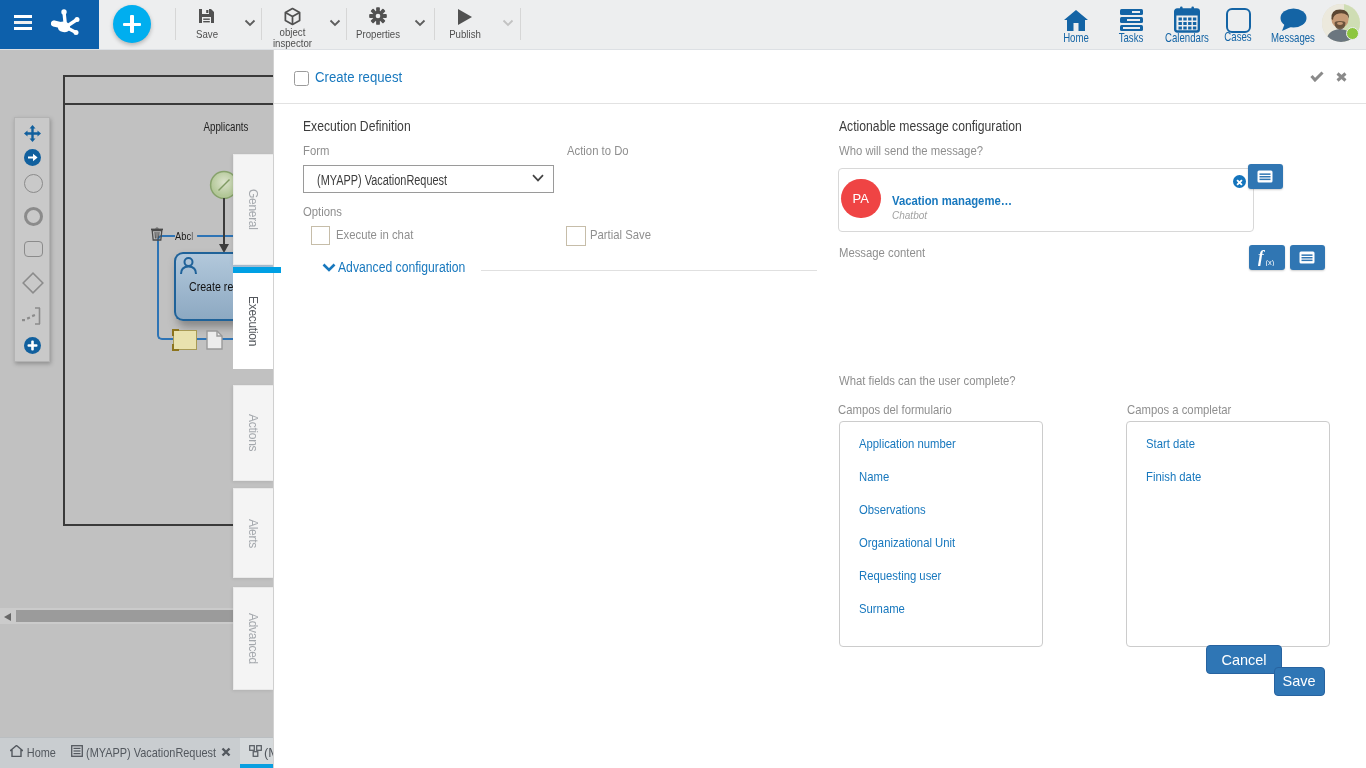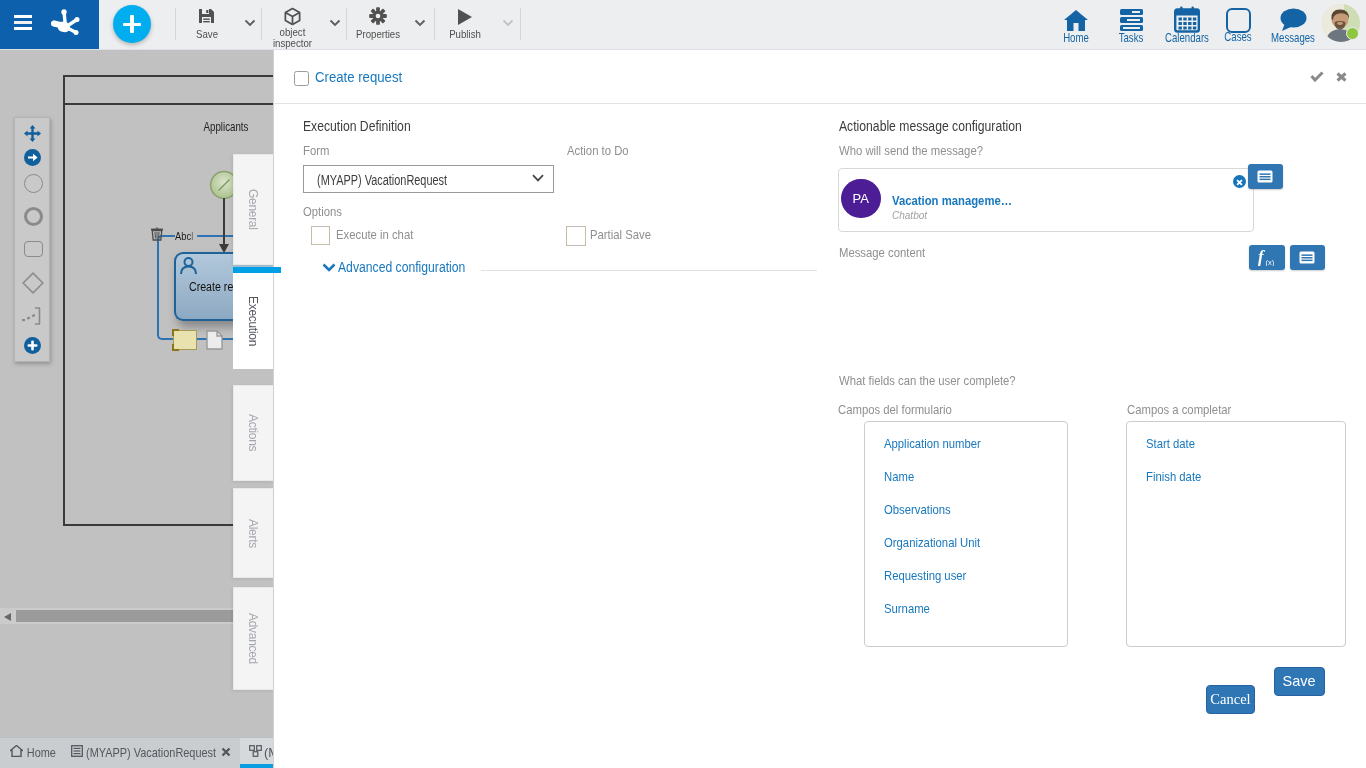--- a/index.html
+++ b/index.html
@@ -154,21 +154,21 @@
     <div class="abs lbl-gray sx87" style="left:316px;top:176.5px;">Partial Save</div>
     <svg class="abs" style="left:48px;top:213px;" width="14" height="9" viewBox="0 0 14 9">
         <polyline points="1.5,1.5 7,7 12.5,1.5" fill="none" stroke="#1878be" stroke-width="2.6"></polyline>
       </svg>
     <div class="abs sx87" style="left:64px;top:209px;font-size:14px;color:#1878be;">Advanced configuration</div>
     <div class="abs" style="left:207px;top:219.5px;width:336px;height:1px;background:#e0e0e0;"></div>
 
     <div class="abs sx87" style="left:565px;top:68px;font-size:14px;color:#3c3c3c;">Actionable message configuration</div>
     <div class="abs lbl-gray sx87" style="left:565px;top:92.5px;">Who will send the message?</div>
     <div class="abs" style="left:563.5px;top:118px;width:416px;height:63.5px;border:1px solid #d8d8d8;border-radius:4px;"></div>
-    <div class="abs" style="left:567px;top:128.5px;width:39.5px;height:39.5px;border-radius:50%;background:#4c1d95;color:#fff;font-size:13px;display:flex;align-items:center;justify-content:center;">PA</div>
+    <div class="abs" style="left:567px;top:128.5px;width:39.5px;height:39.5px;border-radius:50%;background:#ef4444;color:#fff;font-size:13px;display:flex;align-items:center;justify-content:center;">PA</div>
     <div class="abs sx87" style="left:618px;top:142.5px;font-size:13px;font-weight:bold;color:#1878be;">Vacation manageme…</div>
     <div class="abs sx87" style="left:618px;top:158.5px;font-size:11.5px;font-style:italic;color:#a2a2a2;">Chatbot</div>
     <div class="abs" style="left:958.5px;top:125px;width:13px;height:13px;border-radius:50%;background:#1474bc;">
       <svg width="13" height="13" viewBox="0 0 13 13">
           <path d="M4.1 4.1 L8.9 8.9 M8.9 4.1 L4.1 8.9" stroke="#fff" stroke-width="1.9"></path>
         </svg>
     </div>
     <div class="abs kbtn" style="left:973.5px;top:113.5px;width:35.5px;height:25px;">
       <svg width="16" height="13" viewBox="0 0 16 13">
         <rect x="0.5" y="0.5" width="15" height="12" rx="1.5" fill="#fff"></rect>
@@ -188,35 +188,35 @@
       <svg width="16" height="13" viewBox="0 0 16 13">
         <rect x="0.5" y="0.5" width="15" height="12" rx="1.5" fill="#fff"></rect>
         <rect x="2.5" y="3.4" width="11" height="1.5" fill="#3076b3"></rect>
         <rect x="2.5" y="6" width="11" height="1.5" fill="#3076b3"></rect>
         <rect x="2.5" y="8.6" width="11" height="1.5" fill="#3076b3"></rect>
       </svg>
     </div>
     <div class="abs lbl-gray sx87" style="left:565px;top:322.5px;">What fields can the user complete?</div>
 
     <div class="abs lbl-gray sx87" style="left:564px;top:351.5px;">Campos del formulario</div>
-    <div class="abs" style="left:565px;top:370.5px;width:204px;height:226px;border:1px solid #ccc;border-radius:4px;margin-left:25px;">
+    <div class="abs" style="left:565px;top:370.5px;width:204px;height:226px;border:1px solid #ccc;border-radius:4px;">
       <div class="fitem" style="top:14px;">Application number</div>
       <div class="fitem" style="top:47px;">Name</div>
       <div class="fitem" style="top:80px;">Observations</div>
       <div class="fitem" style="top:113.5px;">Organizational Unit</div>
       <div class="fitem" style="top:146.5px;">Requesting user</div>
       <div class="fitem" style="top:179.5px;">Surname</div>
     </div>
     <div class="abs lbl-gray sx87" style="left:853px;top:351.5px;">Campos a completar</div>
-    <div class="abs" style="left:852px;top:370.5px;width:220px;height:226px;border:1px solid #ccc;border-radius:4px;">
+    <div class="abs" style="left:852px;top:370.5px;width:204px;height:226px;border:1px solid #ccc;border-radius:4px;">
       <div class="fitem" style="top:14px;">Start date</div>
       <div class="fitem" style="top:47px;">Finish date</div>
     </div>
 
-    <div class="abs btn" style="left:932px;top:635px;width:49px;font-family:Liberation Serif, serif;">Cancel</div>
+    <div class="abs btn" style="left:932px;top:595px;width:76px;">Cancel</div>
     <div class="abs btn" style="left:999.5px;top:616.5px;width:51px;">Save</div>
   </div>
 
   <div class="abs" id="header" style="left:0;top:0;width:1366px;height:50px;background:#edeeef;border-bottom:1px solid #dde0e4;">
 
     <div class="abs" style="left:0;top:0;width:99px;height:49px;background:#0d60ab;">
       <div class="abs" style="left:14px;top:15px;width:18px;height:3px;background:#fff;"></div>
       <div class="abs" style="left:14px;top:21px;width:18px;height:3px;background:#f0f0f0;"></div>
       <div class="abs" style="left:14px;top:27px;width:18px;height:3px;background:#fff;"></div>
       <svg class="abs" style="left:46px;top:7px;" width="38" height="36" viewBox="0 0 38 36">

